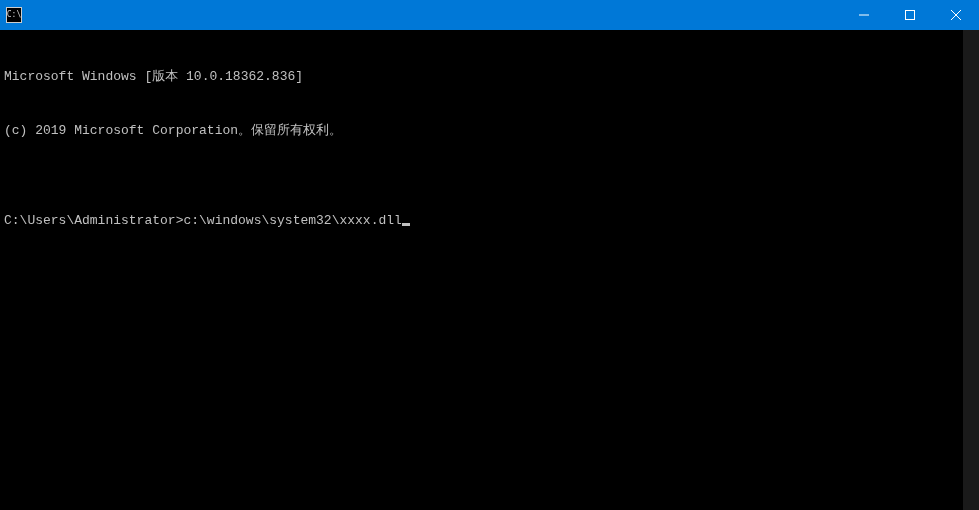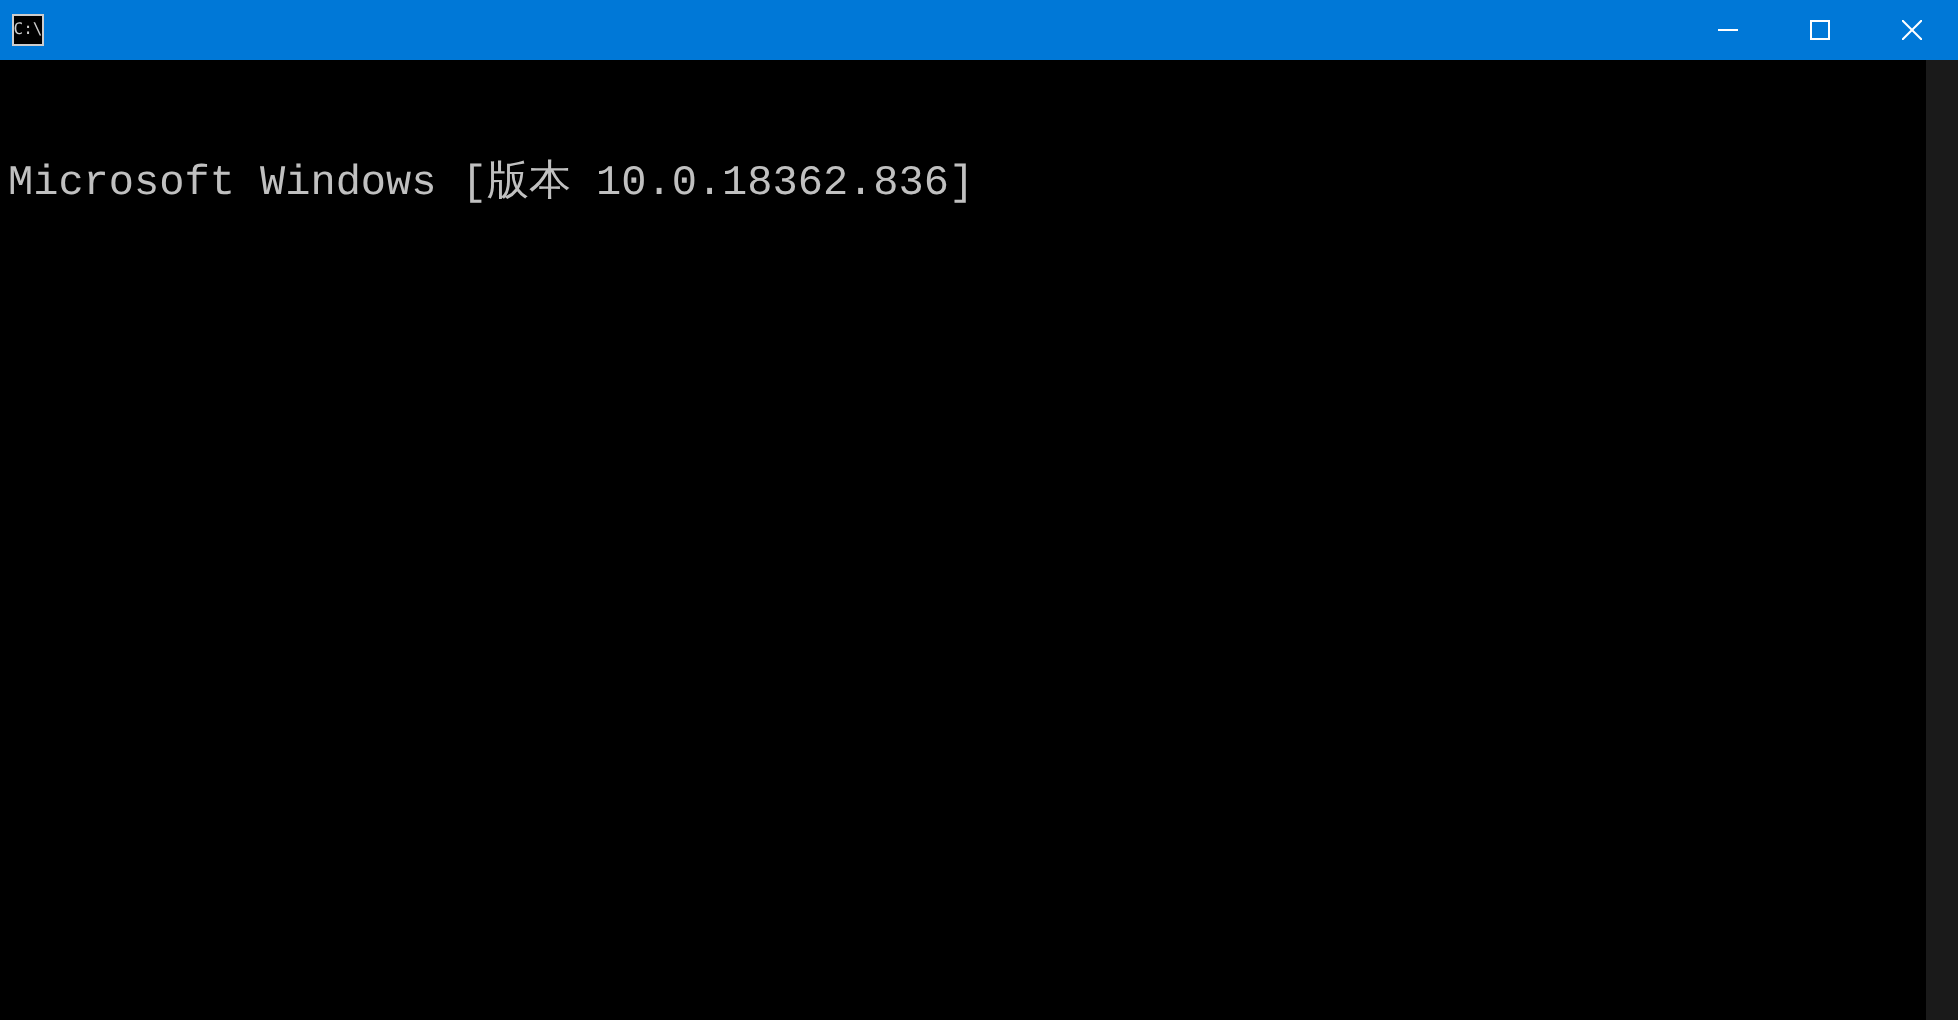--- a/index.html
+++ b/index.html
@@ -55,23 +55,23 @@
       height: 100%;
       display: flex;
       align-items: center;
       justify-content: center;
       color: #fff;
     }
     .win-btn svg { display: block; }
     .terminal {
       flex: 1;
       background: #000;
-      padding: 18px 4px 0 4px;
+      padding: 2px 4px 0 4px;
       font-family: "NSimSun", "SimSun", Consolas, "Courier New", monospace;
-      font-size: 21px;
+      font-size: 13px;
       line-height: 18px;
       color: #c0c0c0;
       white-space: pre;
       overflow: hidden;
       position: relative;
     }
     .terminal-line { display: block; }
     .cursor {
       display: inline-block;
       width: 8px;
@@ -114,17 +114,19 @@
         <svg width="10" height="10" viewBox="0 0 10 10">
           <line x1="0" y1="0" x2="10" y2="10" stroke="#fff" stroke-width="1"></line>
           <line x1="10" y1="0" x2="0" y2="10" stroke="#fff" stroke-width="1"></line>
         </svg>
       </div>
     </div>
   </div>
 
   <div class="terminal">
     <span class="terminal-line">Microsoft Windows [版本 10.0.18362.836]</span>
+    <span class="terminal-line">(c) 2019 Microsoft Corporation。保留所有权利。</span>
     <span class="terminal-line"></span>
+    <span class="terminal-line"><span>C:\Users\Administrator&gt;</span><span>c:\windows\system32\xxxx.dll</span><span class="cursor"></span></span>
   </div>
 
   <div class="scrollbar-vert"></div>
 </div>
 
 </body></html>

